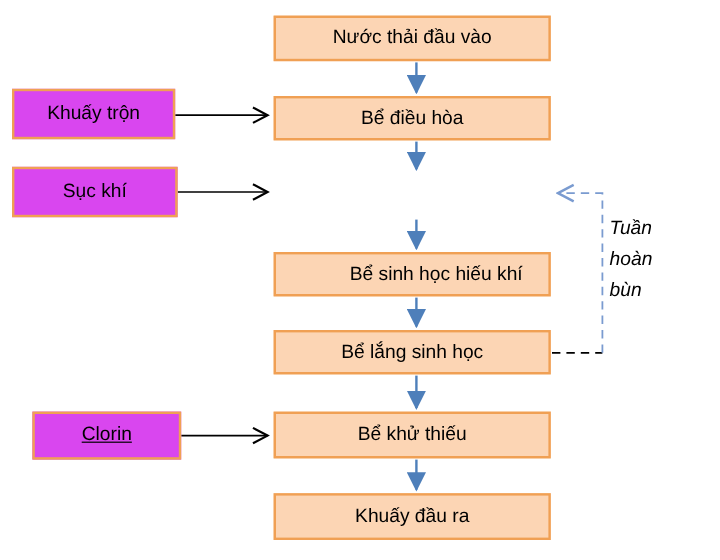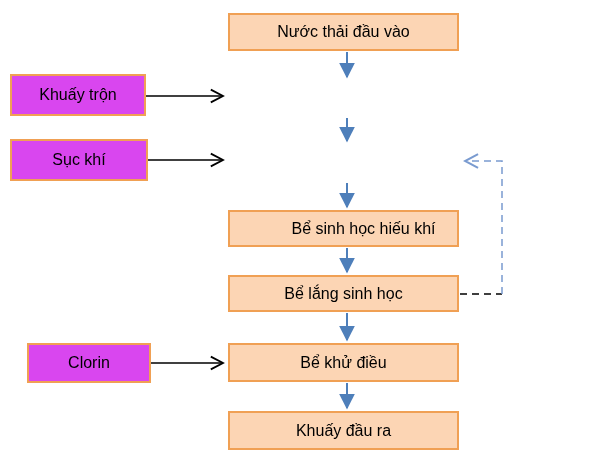--- a/index.html
+++ b/index.html
@@ -97,37 +97,41 @@
     <line class="input-line" x1="148" y1="160" x2="223" y2="160" marker-end="url(#openHeadBlack)"></line>
     <line class="input-line" x1="151" y1="363" x2="223" y2="363" marker-end="url(#openHeadBlack)"></line>
 
     <line class="dash-black" x1="460" y1="294" x2="502" y2="294"></line>
     <path class="dash-blue" d="M502,294 L502,161 L465,161" marker-end="url(#openHeadBlue)"></path>
   </svg>
 
   <div class="box process-box" style="top:13px;height:38px;">
     <span>Nước thải đầu vào</span>
   </div>
+  <div class="box process-box" style="top:80px;height:37px;">
+    <span>Bể điều hòa</span>
+  </div>
   <div class="box process-box" style="top:210px;height:37px;padding-left:40px;">
     <span>Bể sinh học hiếu khí</span>
   </div>
   <div class="box process-box" style="top:275px;height:37px;">
     <span>Bể lắng sinh học</span>
   </div>
   <div class="box process-box" style="top:343px;height:39px;">
-    <span>Bể khử điều</span>
+    <span>Bể khử thiếu</span>
   </div>
   <div class="box process-box" style="top:411px;height:39px;">
     <span>Khuấy đầu ra</span>
   </div>
 
   <div class="box input-box" style="left:10px;top:74px;width:136px;height:42px;">
     <span>Khuấy trộn</span>
   </div>
   <div class="box input-box" style="left:10px;top:139px;width:138px;height:42px;">
     <span>Sục khí</span>
   </div>
-  <div class="box input-box" style="left:27px;top:343px;width:124px;height:40px;">
+  <div class="box input-box" style="left:27px;top:343px;width:124px;height:40px;text-decoration:underline;">
     <span>Clorin</span>
   </div>
 
+  <div class="recycle-label">Tuần hoàn bùn</div>
 
 </div>
 
 </body></html>

